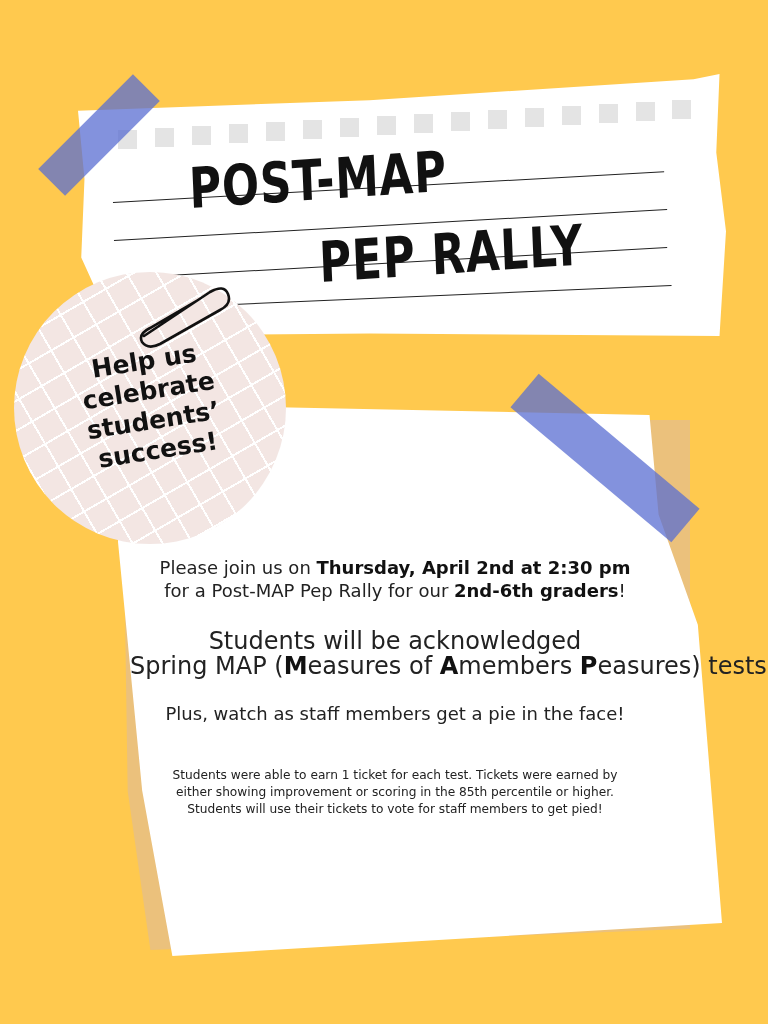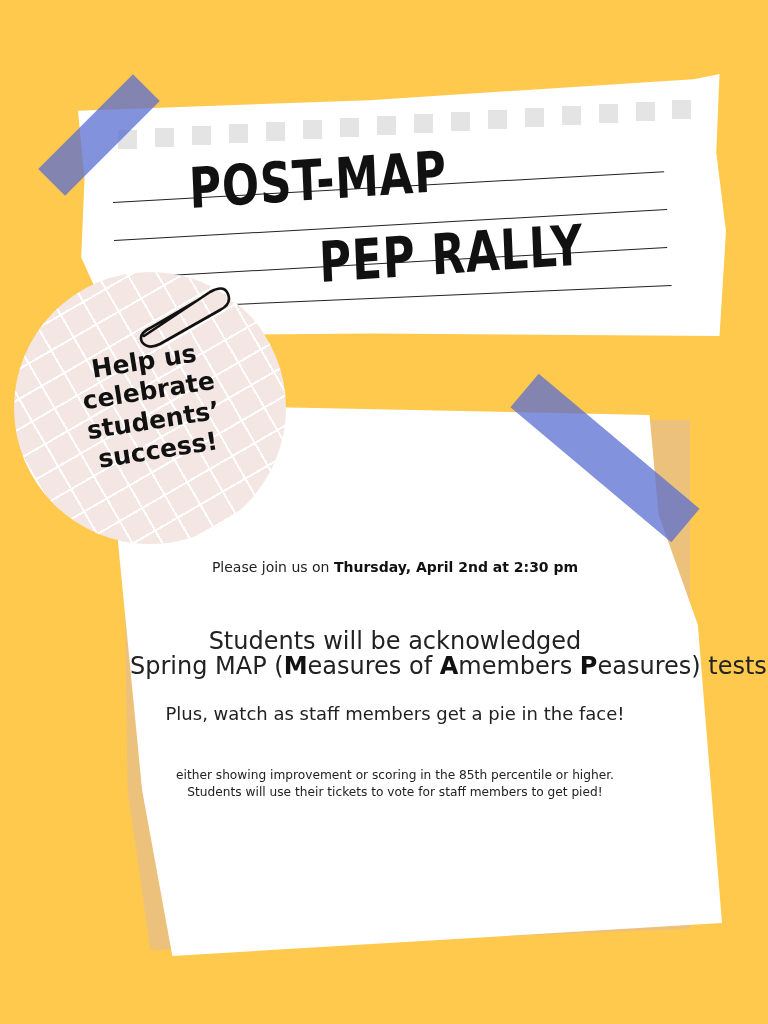--- a/index.html
+++ b/index.html
@@ -31,21 +31,21 @@
   
   #clip { left:132px; top:278px; width:100px; height:70px; }
 
   
   #shadow-paper { left:122px; top:420px; width:568px; height:530px; background:#EBC17C;
     clip-path: polygon(0% 0%, 100% 0%, 100% 96%, 5% 100%, 1% 70%); }
   #main-paper { left:118px; top:404px; width:604px; height:552px; background:#fff;
     clip-path: polygon(1% 0%, 88% 2%, 89.5% 20%, 96% 40%, 100% 94%, 9% 100%, 4% 70%, 0% 25%); }
 
   .body-text { position:absolute; left:130px; width:530px; text-align:center; color:#222; font-family:"DejaVu Sans", sans-serif; }
-  .p1 { top:556px; font-size:14px; line-height:23px; }
+  .p1 { top:556px; font-size:18px; line-height:23px; }
   .p2 { top:629px; font-size:24px; line-height:25px; }
   .p3 { top:702px; font-size:18px; line-height:24px; }
   .p4 { top:767px; font-size:12.2px; line-height:17px; }
   .line { white-space:nowrap; }
   b { font-weight:bold; color:#111; }
 </style>
 </head>
 <body>
 
 <div id="top-paper" class="abs"></div>
@@ -90,25 +90,27 @@
   <div>students’</div>
   <div>success!</div>
 </div>
 
 <svg id="clip" class="abs" viewBox="0 0 100 70">
   <path d="M12 58 L78 14 Q92 6 96 16 Q100 26 88 32 L28 66 Q16 72 10 64 Q6 56 18 50 L66 22" fill="none" stroke="#111" stroke-width="2.6" stroke-linecap="round"></path>
 </svg>
 
 <div class="body-text p1">
   <div class="line"><span>Please join us on </span><b>Thursday, April 2nd at 2:30 pm</b></div>
+  <div class="line"><span>for a Post-MAP Pep Rally for our </span><b>2nd-6th graders</b><span>!</span></div>
 </div>
 
 <div class="body-text p2">
   <div class="line">Students will be acknowledged</div>
   <div class="line"><span>Spring MAP (</span><b>M</b><span>easures of </span><b>A</b><span>members </span><b>P</b><span>easures) tests!</span></div>
 </div>
 
 <div class="body-text p3">Plus, watch as staff members get a pie in the face!</div>
 
 <div class="body-text p4">
+  <div class="line">Students were able to earn 1 ticket for each test. Tickets were earned by</div>
   <div class="line">either showing improvement or scoring in the 85th percentile or higher.</div>
   <div class="line">Students will use their tickets to vote for staff members to get pied!</div>
 </div>
 
 </body></html>

